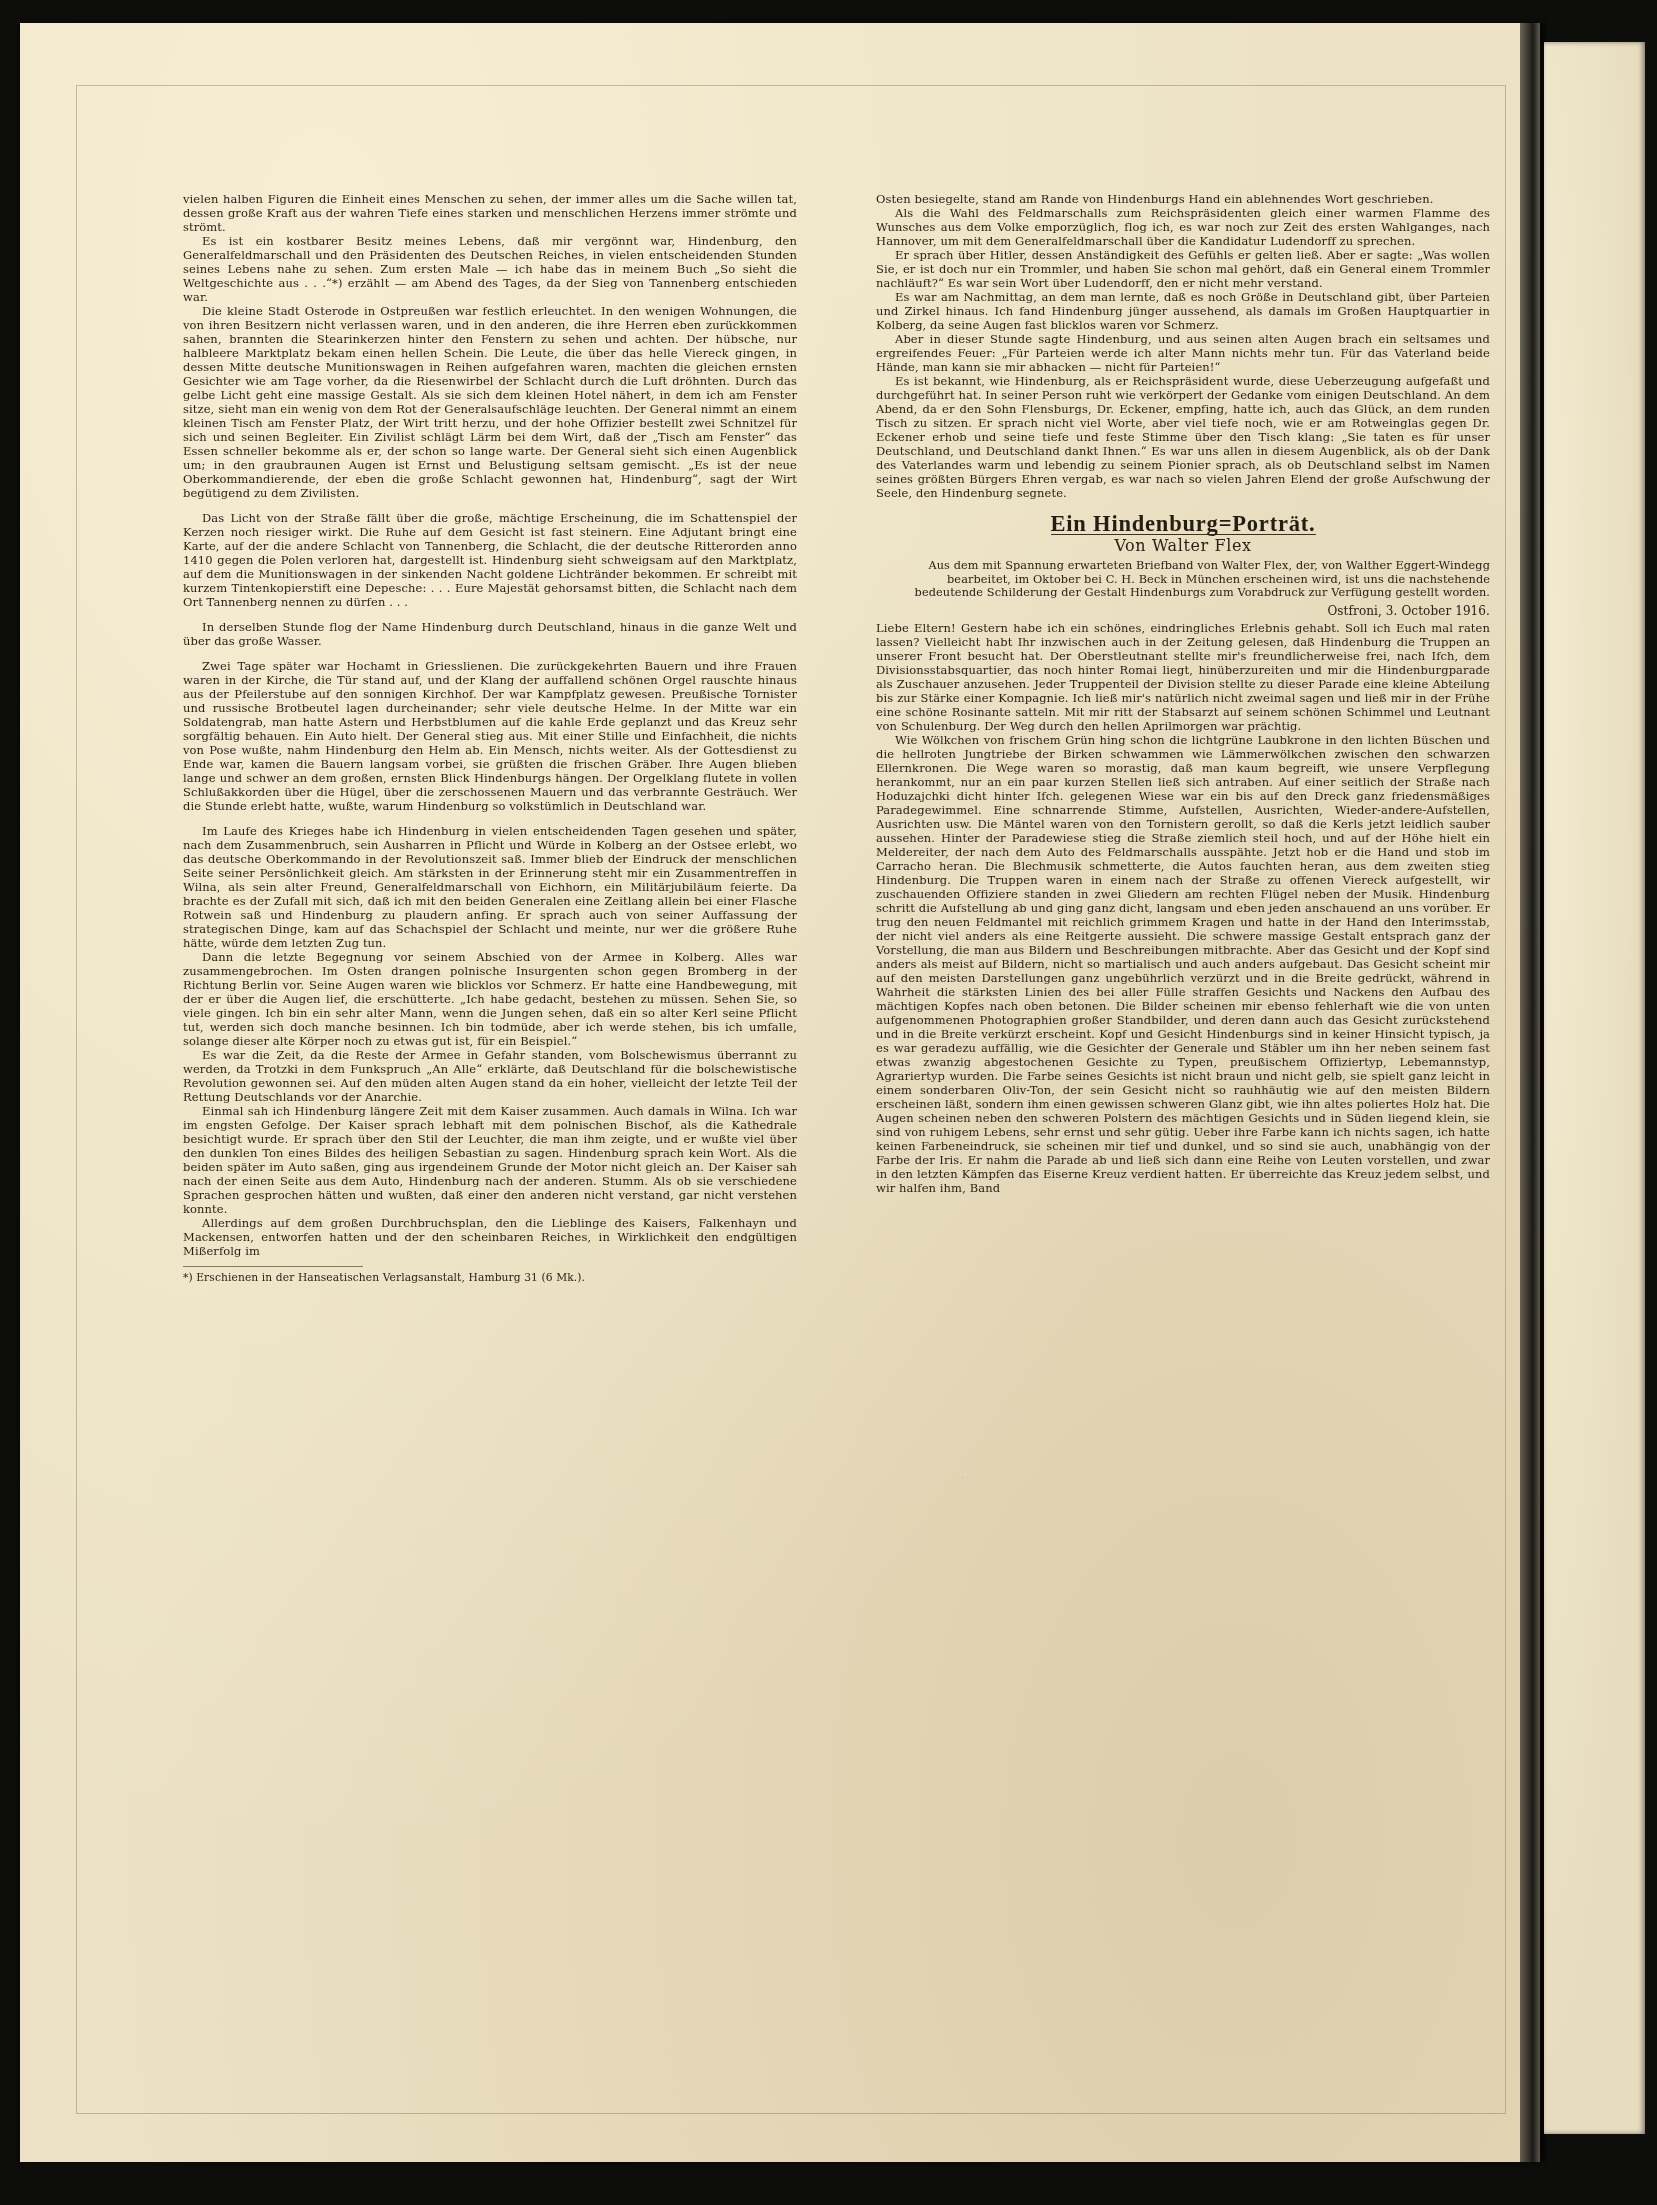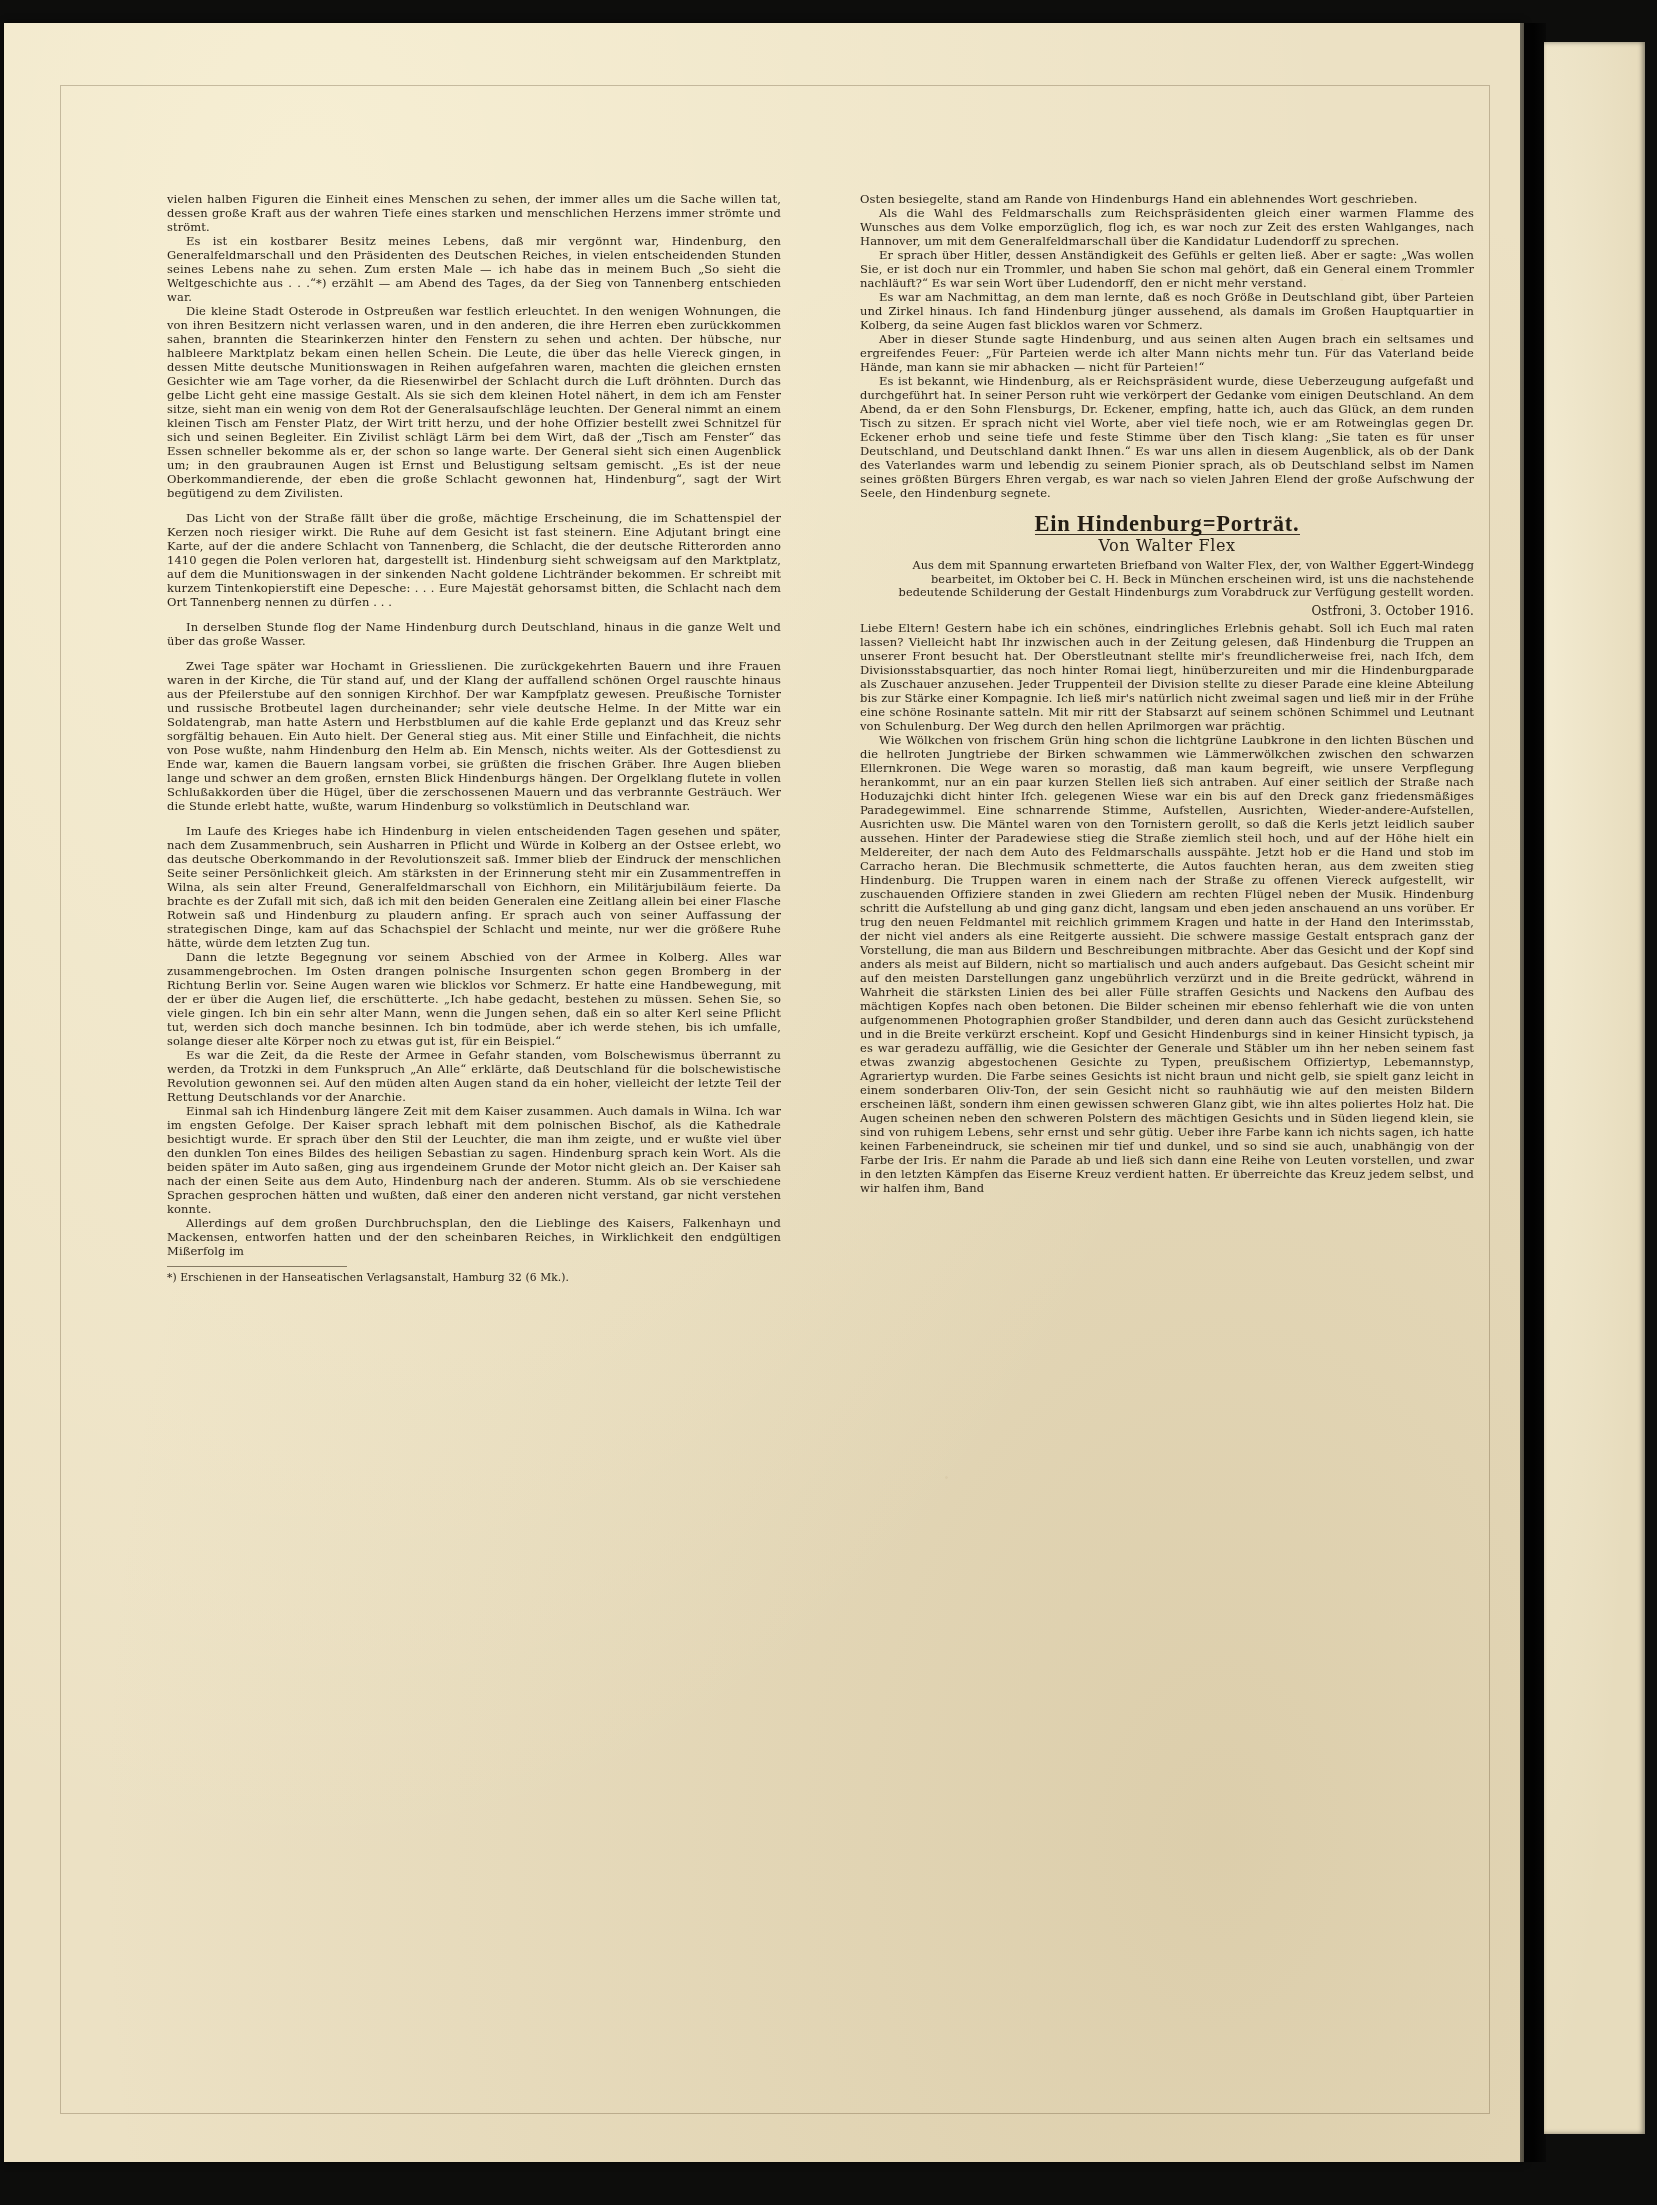--- a/index.html
+++ b/index.html
@@ -11,21 +11,21 @@
     width: 1657px;
     height: 2205px;
     position: relative;
     overflow: hidden;
     font-family: "DejaVu Serif", serif;
   }
 
   
   #paper {
     position: absolute;
-    left: 4px;
+    left: 20px;
     top: 22.5px;
     width: 1520px;
     height: 2139px;
     background: #ece1c4;
     background-image:
       radial-gradient(ellipse at 20% 10%, rgba(255,250,225,0.55), rgba(0,0,0,0) 60%),
       radial-gradient(ellipse at 80% 85%, rgba(190,170,125,0.35), rgba(0,0,0,0) 65%);
     box-shadow: 0 0 6.8px rgba(0,0,0,0.6);
   }
   
@@ -144,21 +144,21 @@
     <p>Die kleine Stadt Osterode in Ostpreußen war festlich erleuchtet. In den wenigen Wohnungen, die von ihren Besitzern nicht verlassen waren, und in den anderen, die ihre Herren eben zurückkommen sahen, brannten die Stearinkerzen hinter den Fenstern zu sehen und achten. Der hübsche, nur halbleere Marktplatz bekam einen hellen Schein. Die Leute, die über das helle Viereck gingen, in dessen Mitte deutsche Munitionswagen in Reihen aufgefahren waren, machten die gleichen ernsten Gesichter wie am Tage vorher, da die Riesenwirbel der Schlacht durch die Luft dröhnten. Durch das gelbe Licht geht eine massige Gestalt. Als sie sich dem kleinen Hotel nähert, in dem ich am Fenster sitze, sieht man ein wenig von dem Rot der Generalsaufschläge leuchten. Der General nimmt an einem kleinen Tisch am Fenster Platz, der Wirt tritt herzu, und der hohe Offizier bestellt zwei Schnitzel für sich und seinen Begleiter. Ein Zivilist schlägt Lärm bei dem Wirt, daß der „Tisch am Fenster“ das Essen schneller bekomme als er, der schon so lange warte. Der General sieht sich einen Augenblick um; in den graubraunen Augen ist Ernst und Belustigung seltsam gemischt. „Es ist der neue Oberkommandierende, der eben die große Schlacht gewonnen hat, Hindenburg“, sagt der Wirt begütigend zu dem Zivilisten.</p>
     <p class="gap">Das Licht von der Straße fällt über die große, mächtige Erscheinung, die im Schattenspiel der Kerzen noch riesiger wirkt. Die Ruhe auf dem Gesicht ist fast steinern. Eine Adjutant bringt eine Karte, auf der die andere Schlacht von Tannenberg, die Schlacht, die der deutsche Ritterorden anno 1410 gegen die Polen verloren hat, dargestellt ist. Hindenburg sieht schweigsam auf den Marktplatz, auf dem die Munitionswagen in der sinkenden Nacht goldene Lichtränder bekommen. Er schreibt mit kurzem Tintenkopierstift eine Depesche: . . . Eure Majestät gehorsamst bitten, die Schlacht nach dem Ort Tannenberg nennen zu dürfen . . .</p>
     <p class="gap">In derselben Stunde flog der Name Hindenburg durch Deutschland, hinaus in die ganze Welt und über das große Wasser.</p>
     <p class="gap">Zwei Tage später war Hochamt in Griesslienen. Die zurückgekehrten Bauern und ihre Frauen waren in der Kirche, die Tür stand auf, und der Klang der auffallend schönen Orgel rauschte hinaus aus der Pfeilerstube auf den sonnigen Kirchhof. Der war Kampfplatz gewesen. Preußische Tornister und russische Brotbeutel lagen durcheinander; sehr viele deutsche Helme. In der Mitte war ein Soldatengrab, man hatte Astern und Herbstblumen auf die kahle Erde geplanzt und das Kreuz sehr sorgfältig behauen. Ein Auto hielt. Der General stieg aus. Mit einer Stille und Einfachheit, die nichts von Pose wußte, nahm Hindenburg den Helm ab. Ein Mensch, nichts weiter. Als der Gottesdienst zu Ende war, kamen die Bauern langsam vorbei, sie grüßten die frischen Gräber. Ihre Augen blieben lange und schwer an dem großen, ernsten Blick Hindenburgs hängen. Der Orgelklang flutete in vollen Schlußakkorden über die Hügel, über die zerschossenen Mauern und das verbrannte Gesträuch. Wer die Stunde erlebt hatte, wußte, warum Hindenburg so volkstümlich in Deutschland war.</p>
     <p class="gap">Im Laufe des Krieges habe ich Hindenburg in vielen entscheidenden Tagen gesehen und später, nach dem Zusammenbruch, sein Ausharren in Pflicht und Würde in Kolberg an der Ostsee erlebt, wo das deutsche Oberkommando in der Revolutionszeit saß. Immer blieb der Eindruck der menschlichen Seite seiner Persönlichkeit gleich. Am stärksten in der Erinnerung steht mir ein Zusammentreffen in Wilna, als sein alter Freund, Generalfeldmarschall von Eichhorn, ein Militärjubiläum feierte. Da brachte es der Zufall mit sich, daß ich mit den beiden Generalen eine Zeitlang allein bei einer Flasche Rotwein saß und Hindenburg zu plaudern anfing. Er sprach auch von seiner Auffassung der strategischen Dinge, kam auf das Schachspiel der Schlacht und meinte, nur wer die größere Ruhe hätte, würde dem letzten Zug tun.</p>
     <p>Dann die letzte Begegnung vor seinem Abschied von der Armee in Kolberg. Alles war zusammengebrochen. Im Osten drangen polnische Insurgenten schon gegen Bromberg in der Richtung Berlin vor. Seine Augen waren wie blicklos vor Schmerz. Er hatte eine Handbewegung, mit der er über die Augen lief, die erschütterte. „Ich habe gedacht, bestehen zu müssen. Sehen Sie, so viele gingen. Ich bin ein sehr alter Mann, wenn die Jungen sehen, daß ein so alter Kerl seine Pflicht tut, werden sich doch manche besinnen. Ich bin todmüde, aber ich werde stehen, bis ich umfalle, solange dieser alte Körper noch zu etwas gut ist, für ein Beispiel.“</p>
     <p>Es war die Zeit, da die Reste der Armee in Gefahr standen, vom Bolschewismus überrannt zu werden, da Trotzki in dem Funkspruch „An Alle“ erklärte, daß Deutschland für die bolschewistische Revolution gewonnen sei. Auf den müden alten Augen stand da ein hoher, vielleicht der letzte Teil der Rettung Deutschlands vor der Anarchie.</p>
     <p>Einmal sah ich Hindenburg längere Zeit mit dem Kaiser zusammen. Auch damals in Wilna. Ich war im engsten Gefolge. Der Kaiser sprach lebhaft mit dem polnischen Bischof, als die Kathedrale besichtigt wurde. Er sprach über den Stil der Leuchter, die man ihm zeigte, und er wußte viel über den dunklen Ton eines Bildes des heiligen Sebastian zu sagen. Hindenburg sprach kein Wort. Als die beiden später im Auto saßen, ging aus irgendeinem Grunde der Motor nicht gleich an. Der Kaiser sah nach der einen Seite aus dem Auto, Hindenburg nach der anderen. Stumm. Als ob sie verschiedene Sprachen gesprochen hätten und wußten, daß einer den anderen nicht verstand, gar nicht verstehen konnte.</p>
     <p>Allerdings auf dem großen Durchbruchsplan, den die Lieblinge des Kaisers, Falkenhayn und Mackensen, entworfen hatten und der den scheinbaren Reiches, in Wirklichkeit den endgültigen Mißerfolg im</p>
     <div class="footnote-rule"></div>
-    <p class="noindent" style="font-size:10.7px;text-align:left;">*) Erschienen in der Hanseatischen Verlagsanstalt, Hamburg 32 (6 Mk.).</p>
+    <p class="noindent" style="font-size:10.7px;text-align:left;">*) Erschienen in der Hanseatischen Verlagsanstalt, Hamburg 31 (6 Mk.).</p>
   </div>
 
   <div class="col" id="col-right">
     <p class="noindent">Osten besiegelte, stand am Rande von Hindenburgs Hand ein ablehnendes Wort geschrieben.</p>
     <p>Als die Wahl des Feldmarschalls zum Reichspräsidenten gleich einer warmen Flamme des Wunsches aus dem Volke emporzüglich, flog ich, es war noch zur Zeit des ersten Wahlganges, nach Hannover, um mit dem Generalfeldmarschall über die Kandidatur Ludendorff zu sprechen.</p>
     <p>Er sprach über Hitler, dessen Anständigkeit des Gefühls er gelten ließ. Aber er sagte: „Was wollen Sie, er ist doch nur ein Trommler, und haben Sie schon mal gehört, daß ein General einem Trommler nachläuft?“ Es war sein Wort über Ludendorff, den er nicht mehr verstand.</p>
     <p>Es war am Nachmittag, an dem man lernte, daß es noch Größe in Deutschland gibt, über Parteien und Zirkel hinaus. Ich fand Hindenburg jünger aussehend, als damals im Großen Hauptquartier in Kolberg, da seine Augen fast blicklos waren vor Schmerz.</p>
     <p>Aber in dieser Stunde sagte Hindenburg, und aus seinen alten Augen brach ein seltsames und ergreifendes Feuer: „Für Parteien werde ich alter Mann nichts mehr tun. Für das Vaterland beide Hände, man kann sie mir abhacken — nicht für Parteien!“</p>
     <p>Es ist bekannt, wie Hindenburg, als er Reichspräsident wurde, diese Ueberzeugung aufgefaßt und durchgeführt hat. In seiner Person ruht wie verkörpert der Gedanke vom einigen Deutschland. An dem Abend, da er den Sohn Flensburgs, Dr. Eckener, empfing, hatte ich, auch das Glück, an dem runden Tisch zu sitzen. Er sprach nicht viel Worte, aber viel tiefe noch, wie er am Rotweinglas gegen Dr. Eckener erhob und seine tiefe und feste Stimme über den Tisch klang: „Sie taten es für unser Deutschland, und Deutschland dankt Ihnen.“ Es war uns allen in diesem Augenblick, als ob der Dank des Vaterlandes warm und lebendig zu seinem Pionier sprach, als ob Deutschland selbst im Namen seines größten Bürgers Ehren vergab, es war nach so vielen Jahren Elend der große Aufschwung der Seele, den Hindenburg segnete.</p>
 

